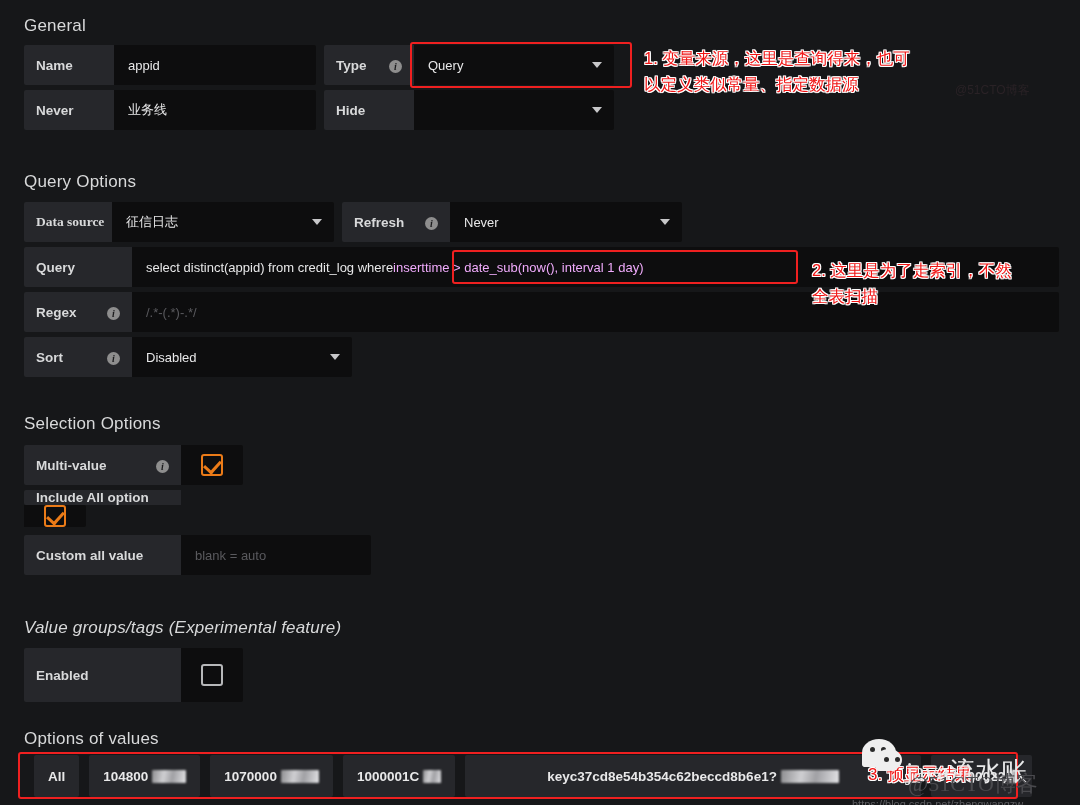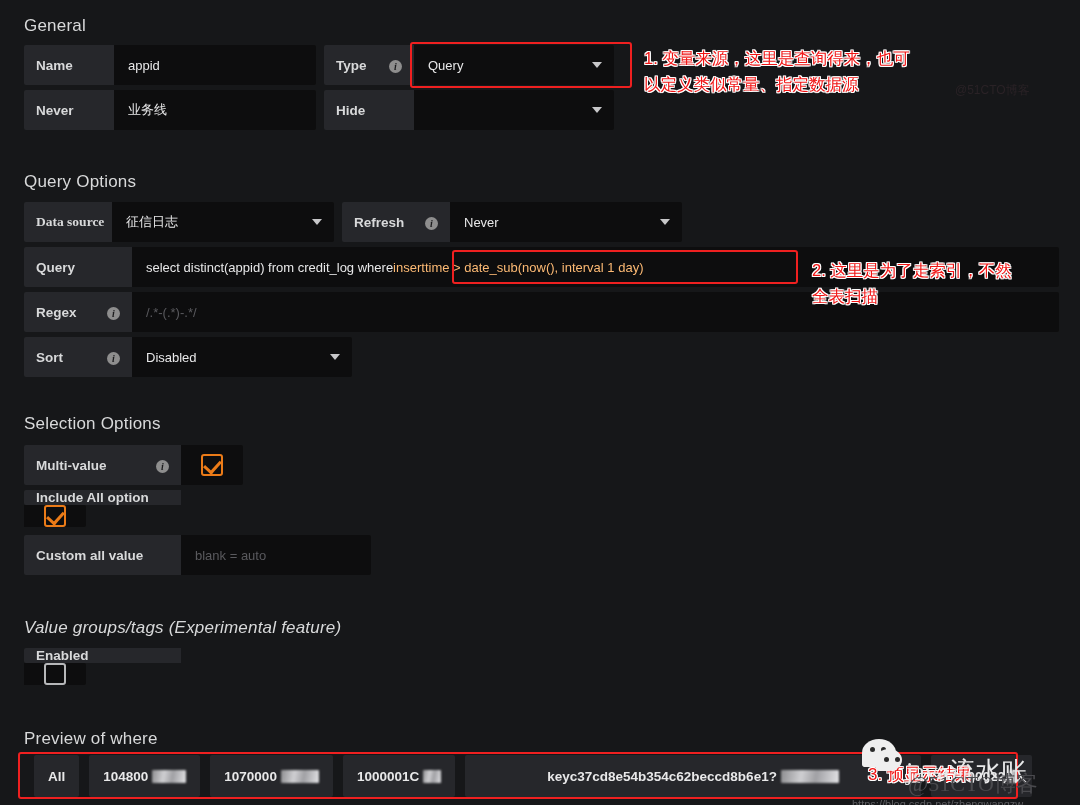--- a/index.html
+++ b/index.html
@@ -248,21 +248,21 @@
       <div class="field select" style="width:232px;">
         <span>Never</span>
         <span class="caret"></span>
       </div>
     </div>
 
     <div class="row" style="margin-top:5px;">
       <div class="lbl" style="width:108px;">Query</div>
       <div class="field" style="width:927px;">
         <span>select distinct(appid) from credit_log where </span>
-          <span style="color: #fdba74;">inserttime &gt; date_sub(now(), interval 1 day)</span>
+          <span style="color: #f0abfc;">inserttime &gt; date_sub(now(), interval 1 day)</span>
       </div>
     </div>
 
     <div class="row" style="margin-top:5px;">
       <div class="lbl" style="width:108px;">
         <span>Regex</span>
         <span class="info"><span class="info-icon">i</span></span>
       </div>
       <div class="field ph" style="width:927px;">/.*-(.*)-.*/</div>
     </div>
@@ -309,30 +309,30 @@
       <div class="lbl" style="width:157px;">Custom all value</div>
       <div class="field ph" style="width:190px;">blank = auto</div>
     </div>
   </div>
 
   <div class="abs" style="left:24px; top:618px;font-style:italic;">
     <div class="section-title">Value groups/tags (Experimental feature)</div>
   </div>
 
   <div class="abs" style="left:24px; top:648px;">
-    <div class="row" style="height:48px;flex-direction:column;">
+    <div class="row" style="height:54px;">
       <div class="lbl" style="width:157px;">Enabled</div>
       <div class="cbcell">
         <span class="cb off"></span>
       </div>
     </div>
   </div>
 
   <div class="abs" style="left:24px; top:729px;">
-    <div class="section-title">Preview of where</div>
+    <div class="section-title">Options of values</div>
   </div>
 
   <div class="abs" style="left:22px; top:755px; width:1010px;">
     <div class="preview-row" id="preview-row">
         <div class="pv">
           <span>All</span>
         </div>
         <div class="pv">
           <span>104800</span>
           <span class="blurblk" style="width: 34px;"></span>

